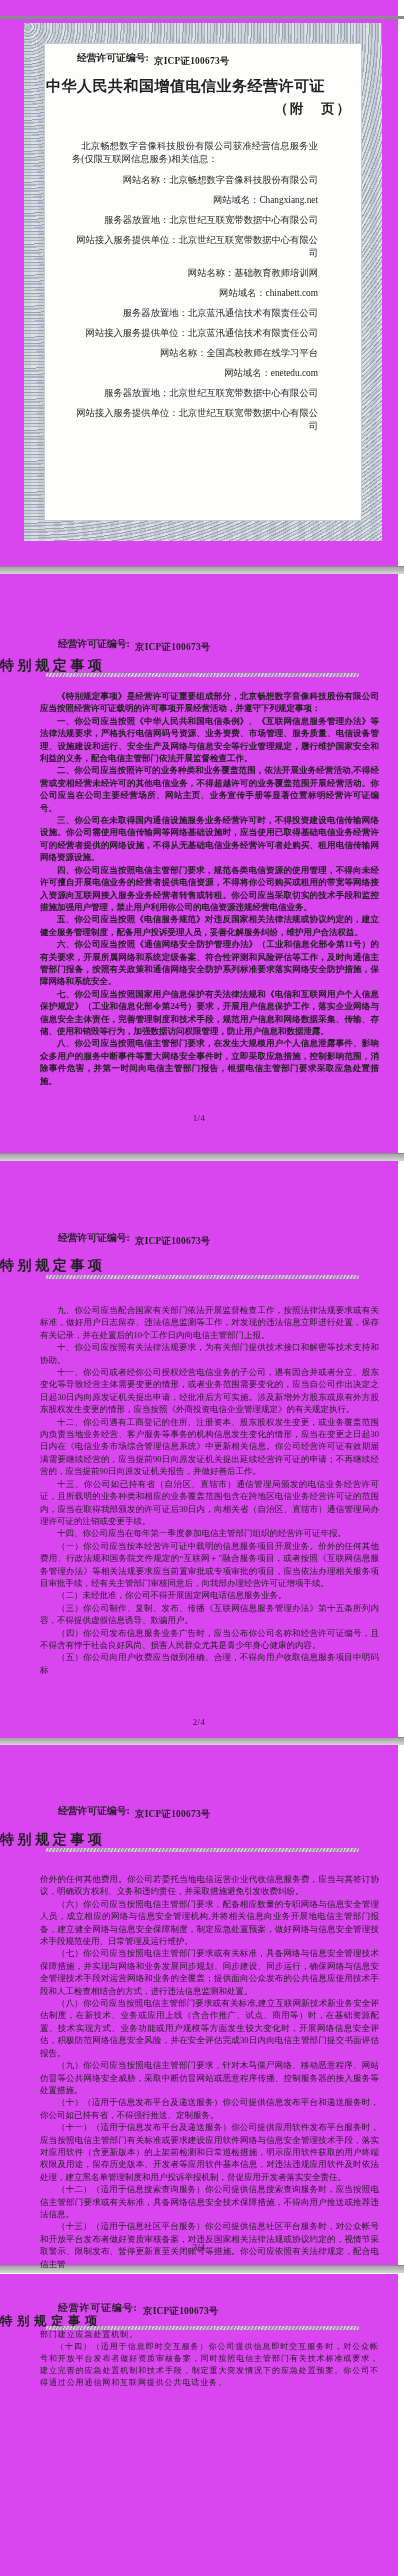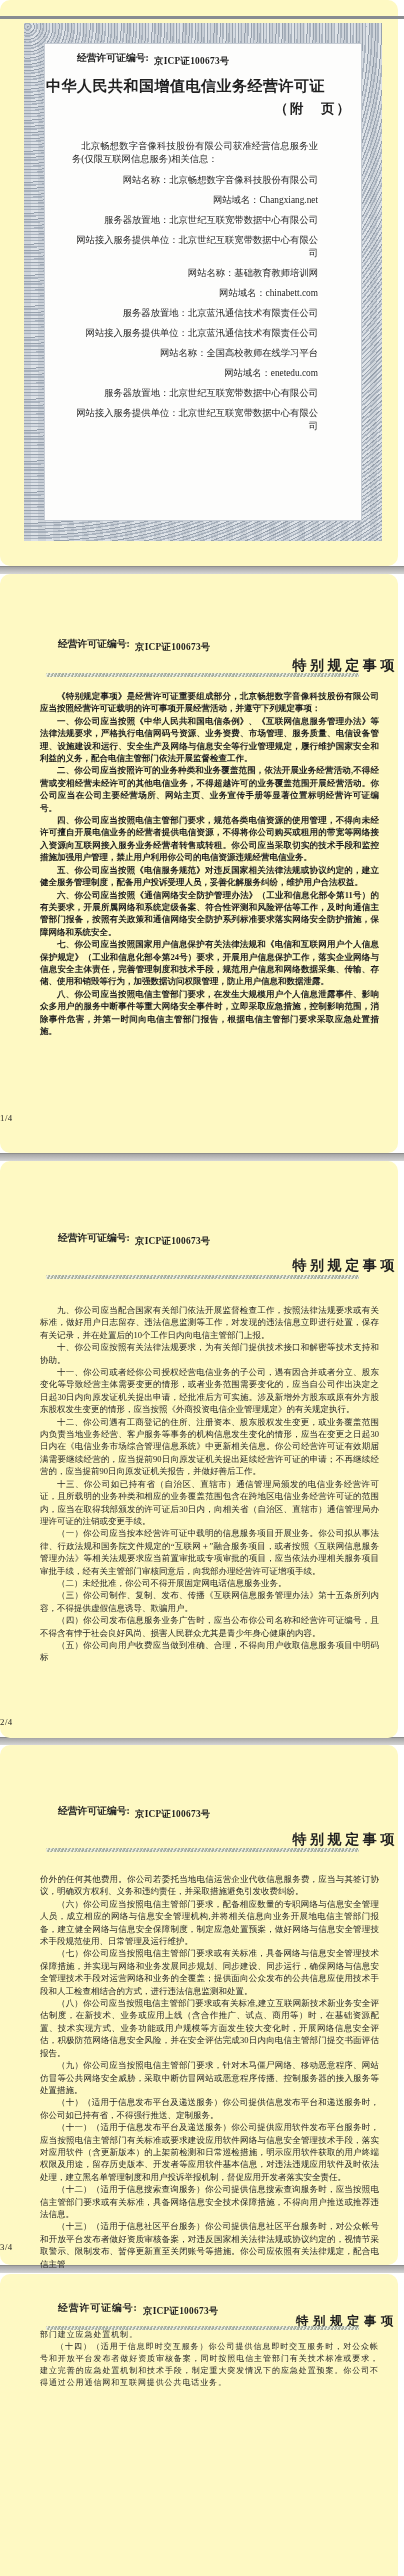--- a/index.html
+++ b/index.html
@@ -1,20 +1,20 @@
 <!DOCTYPE html>
 <html style="font-size:8.2px"><head>
 <meta charset="utf-8">
 <style>
   html,body{margin:0;padding:0;}
   body{
     width:405px;height:2873px;position:relative;background:#ffffff;
     font-family:"Liberation Serif","DejaVu Serif",serif;color:#1f1f1f;overflow:hidden;
   }
-  .page{position:absolute;left:0;width:398px;background:#fef9c3;border-radius:10px;}
+  .page{position:absolute;left:0;width:398px;background:#d946ef;}
   .sep{position:absolute;left:0;width:405px;height:8.2px;
        background:linear-gradient(#a4a4a4,#d6d6d6);border-top:0.5px solid #8d8d8d;box-sizing:border-box;}
   
   #page1{top:0;height:566px;}
   .top-edge{position:absolute;top:15.5px;left:0;width:405px;height:3.6px;background:#888c91;}
   .frame{position:absolute;top:23px;left:24px;width:358px;height:518px;
     background:
       repeating-linear-gradient(90deg, rgba(148,158,170,.30) 0 7.2px, rgba(148,158,170,.12) 7.2px 14.4px),
       repeating-radial-gradient(circle at 3.6px 3.6px, #98a2ae 0 1px, #dde2e8 1px 2.6px, #aeb7c2 2.6px 4.1px, #e8ecf0 4.1px 6.2px);
   }
@@ -24,27 +24,27 @@
   .cert-title{position:absolute;top:77px;left:46px;right:46px;text-align:left;
               font-size:15px;font-weight:bold;letter-spacing:0.5px;}
   .cert-subtitle{position:absolute;top:100px;left:46px;right:46px;text-align:right;
               font-size:13.4px;font-weight:bold;letter-spacing:2.1px;}
   .cert-body{position:absolute;top:140px;left:72px;width:246px;font-size:9.3px;line-height:12.6px;}
   .cert-intro{margin:0 0 8.8px 0;text-indent:1em;text-align:justify;}
   .cert-field{margin:0 0 7.7px 0;line-height:12.4px;text-align:right;word-break:break-all;}
   
   .prov-header{position:absolute;left:58px;font-size:9.8px;font-weight:bold;white-space:nowrap;}
   .prov-header .val{font-weight:600;font-size:9.3px;margin-left:5.2px;position:relative;top:2.6px;letter-spacing:0.3px;}
-  .prov-title{position:absolute;left:0;right:0;text-align:right;font-size:14px;font-weight:bold;letter-spacing:3.6px;}
+  .prov-title{position:absolute;left:0;right:0;text-align:left;font-size:14px;font-weight:bold;letter-spacing:3.6px;}
   .prov-rule{position:absolute;left:46px;width:313px;height:3.6px;opacity:.8;border-radius:1.5px;
     background:repeating-linear-gradient(115deg,#8e9a90 0 1px,#e6eae6 1px 2.1px,#a8b1a9 2.1px 3.1px);}
   .prov-body{position:absolute;left:40px;width:339px;font-size:8.5px;line-height:12.4px;text-align:justify;}
   .prov-body p{margin:0;text-indent:2em;}
   .prov-body p.noindent{text-indent:0;}
-  .prov-pagenum{position:absolute;left:0;right:0;text-align:left;font-size:8.8px;letter-spacing:0.5px;}
+  .prov-pagenum{position:absolute;left:0;right:0;text-align:center;font-size:8.8px;letter-spacing:0.5px;}
   
   .page.p-last .prov-title{font-size:12.4px;letter-spacing:4.6px;}
   .page.p-last .prov-header{letter-spacing:1px;}
   .page.p-last .prov-body{font-size:8px;letter-spacing:0.9px;line-height:12px;}
 </style>
 </head>
 <body>
 
 <div class="page" id="page1">
   <div class="top-edge"></div>
@@ -84,41 +84,43 @@
     <div class="page prov" style="top: 574px; height: 579px;">
     <div class="prov-header" style="top: 64px;">
       <span>经营许可证编号:</span><span class="val">京ICP证100673号</span>
     </div>
     <div class="prov-title" style="top: 83px;">特别规定事项</div>
     <div class="prov-rule" style="top: 99px;"></div>
     <div class="prov-body" style="top: 116px; font-weight: bold;">
         <p>《特别规定事项》是经营许可证重要组成部分，北京畅想数字音像科技股份有限公司应当按照经营许可证载明的许可事项开展经营活动，并遵守下列规定事项：</p>
         <p>一、你公司应当按照《中华人民共和国电信条例》、《互联网信息服务管理办法》等法律法规要求，严格执行电信网码号资源、业务资费、市场管理、服务质量、电信设备管理、设施建设和运行、安全生产及网络与信息安全等行业管理规定，履行维护国家安全和利益的义务，配合电信主管部门依法开展监督检查工作。</p>
         <p>二、你公司应当按照许可的业务种类和业务覆盖范围，依法开展业务经营活动,不得经营或变相经营未经许可的其他电信业务，不得超越许可的业务覆盖范围开展经营活动。你公司应当在公司主要经营场所、网站主页、业务宣传手册等显著位置标明经营许可证编号。</p>
+        <p>三、你公司在未取得国内通信设施服务业务经营许可时，不得投资建设电信传输网络设施。你公司需使用电信传输网等网络基础设施时，应当使用已取得基础电信业务经营许可的经营者提供的网络设施，不得从无基础电信业务经营许可者处购买、租用电信传输网网络资源设施。</p>
         <p>四、你公司应当按照电信主管部门要求，规范各类电信资源的使用管理，不得向未经许可擅自开展电信业务的经营者提供电信资源，不得将你公司购买或租用的带宽等网络接入资源向互联网接入服务业务经营者转售或转租。你公司应当采取切实的技术手段和监控措施加强用户管理，禁止用户利用你公司的电信资源违规经营电信业务。</p>
         <p>五、你公司应当按照《电信服务规范》对违反国家相关法律法规或协议约定的，建立健全服务管理制度，配备用户投诉受理人员，妥善化解服务纠纷，维护用户合法权益。</p>
         <p>六、你公司应当按照《通信网络安全防护管理办法》（工业和信息化部令第11号）的有关要求，开展所属网络和系统定级备案、符合性评测和风险评估等工作，及时向通信主管部门报备，按照有关政策和通信网络安全防护系列标准要求落实网络安全防护措施，保障网络和系统安全。</p>
         <p>七、你公司应当按照国家用户信息保护有关法律法规和《电信和互联网用户个人信息保护规定》（工业和信息化部令第24号）要求，开展用户信息保护工作，落实企业网络与信息安全主体责任，完善管理制度和技术手段，规范用户信息和网络数据采集、传输、存储、使用和销毁等行为，加强数据访问权限管理，防止用户信息和数据泄露。</p>
         <p>八、你公司应当按照电信主管部门要求，在发生大规模用户个人信息泄露事件、影响众多用户的服务中断事件等重大网络安全事件时，立即采取应急措施，控制影响范围，消除事件危害，并第一时间向电信主管部门报告，根据电信主管部门要求采取应急处置措施。</p>
       </div>
     <div class="prov-pagenum" style="top: 539px;">1/4</div>
   </div>
     <div class="page prov" style="top: 1161px; height: 577px;">
     <div class="prov-header" style="top: 71px;">
       <span>经营许可证编号:</span><span class="val">京ICP证100673号</span>
     </div>
     <div class="prov-title" style="top: 96px;">特别规定事项</div>
     <div class="prov-rule" style="top: 114px;"></div>
     <div class="prov-body" style="top: 143px;">
         <p>九、你公司应当配合国家有关部门依法开展监督检查工作，按照法律法规要求或有关标准，做好用户日志留存、违法信息监测等工作，对发现的违法信息立即进行处置，保存有关记录，并在处置后的10个工作日内向电信主管部门上报。</p>
         <p>十、你公司应按照有关法律法规要求，为有关部门提供技术接口和解密等技术支持和协助。</p>
         <p>十一、你公司或者经你公司授权经营电信业务的子公司，遇有因合并或者分立、股东变化等导致经营主体需要变更的情形，或者业务范围需要变化的，应当自公司作出决定之日起30日内向原发证机关提出申请，经批准后方可实施。涉及新增外方股东或原有外方股东股权发生变更的情形，应当按照《外商投资电信企业管理规定》的有关规定执行。</p>
         <p>十二、你公司遇有工商登记的住所、注册资本、股东股权发生变更，或业务覆盖范围内负责当地业务经营、客户服务等事务的机构信息发生变化的情形，应当在变更之日起30日内在《电信业务市场综合管理信息系统》中更新相关信息。你公司经营许可证有效期届满需要继续经营的，应当提前90日向原发证机关提出延续经营许可证的申请；不再继续经营的，应当提前90日向原发证机关报告，并做好善后工作。</p>
         <p>十三、你公司如已持有省（自治区、直辖市）通信管理局颁发的电信业务经营许可证，且所载明的业务种类和相应的业务覆盖范围包含在跨地区电信业务经营许可证的范围内，应当在取得我部颁发的许可证后30日内，向相关省（自治区、直辖市）通信管理局办理许可证的注销或变更手续。</p>
-        <p>（一）你公司应当按本经营许可证中载明的信息服务项目开展业务。你公司拟从事法律、行政法规和国务院文件规定的“互联网＋”融合服务项目，或者按照《互联网信息服务管理办法》等相关法规要求应当前置审批或专项审批的项目，应当依法办理相关服务项目审批手续，经有关主管部门审核同意后，向我部办理经营许可证增项手续。</p>
+        <p>十四、你公司应当在每年第一季度参加电信主管部门组织的经营许可证年报。</p>
+        <p>（一）你公司应当按本经营许可证中载明的信息服务项目开展业务。价外的任何其他费用、行政法规和国务院文件规定的“互联网＋”融合服务项目，或者按照《互联网信息服务管理办法》等相关法规要求应当前置审批或专项审批的项目，应当依法办理相关服务项目审批手续，经有关主管部门审核同意后，向我部办理经营许可证增项手续。</p>
         <p>（二）未经批准，你公司不得开展固定网电话信息服务业务。</p>
         <p>（三）你公司制作、复制、发布、传播《互联网信息服务管理办法》第十五条所列内容，不得提供虚假信息诱导、欺骗用户。</p>
         <p>（四）你公司发布信息服务业务广告时，应当公布你公司名称和经营许可证编号，且不得含有悖于社会良好风尚、损害人民群众尤其是青少年身心健康的内容。</p>
         <p>（五）你公司向用户收费应当做到准确、合理，不得向用户收取信息服务项目中明码标</p>
       </div>
     <div class="prov-pagenum" style="top: 556px;">2/4</div>
   </div>
     <div class="page prov" style="top: 1745px; height: 520px;">
     <div class="prov-header" style="top: 60px;">
       <span>经营许可证编号:</span><span class="val">京ICP证100673号</span>

